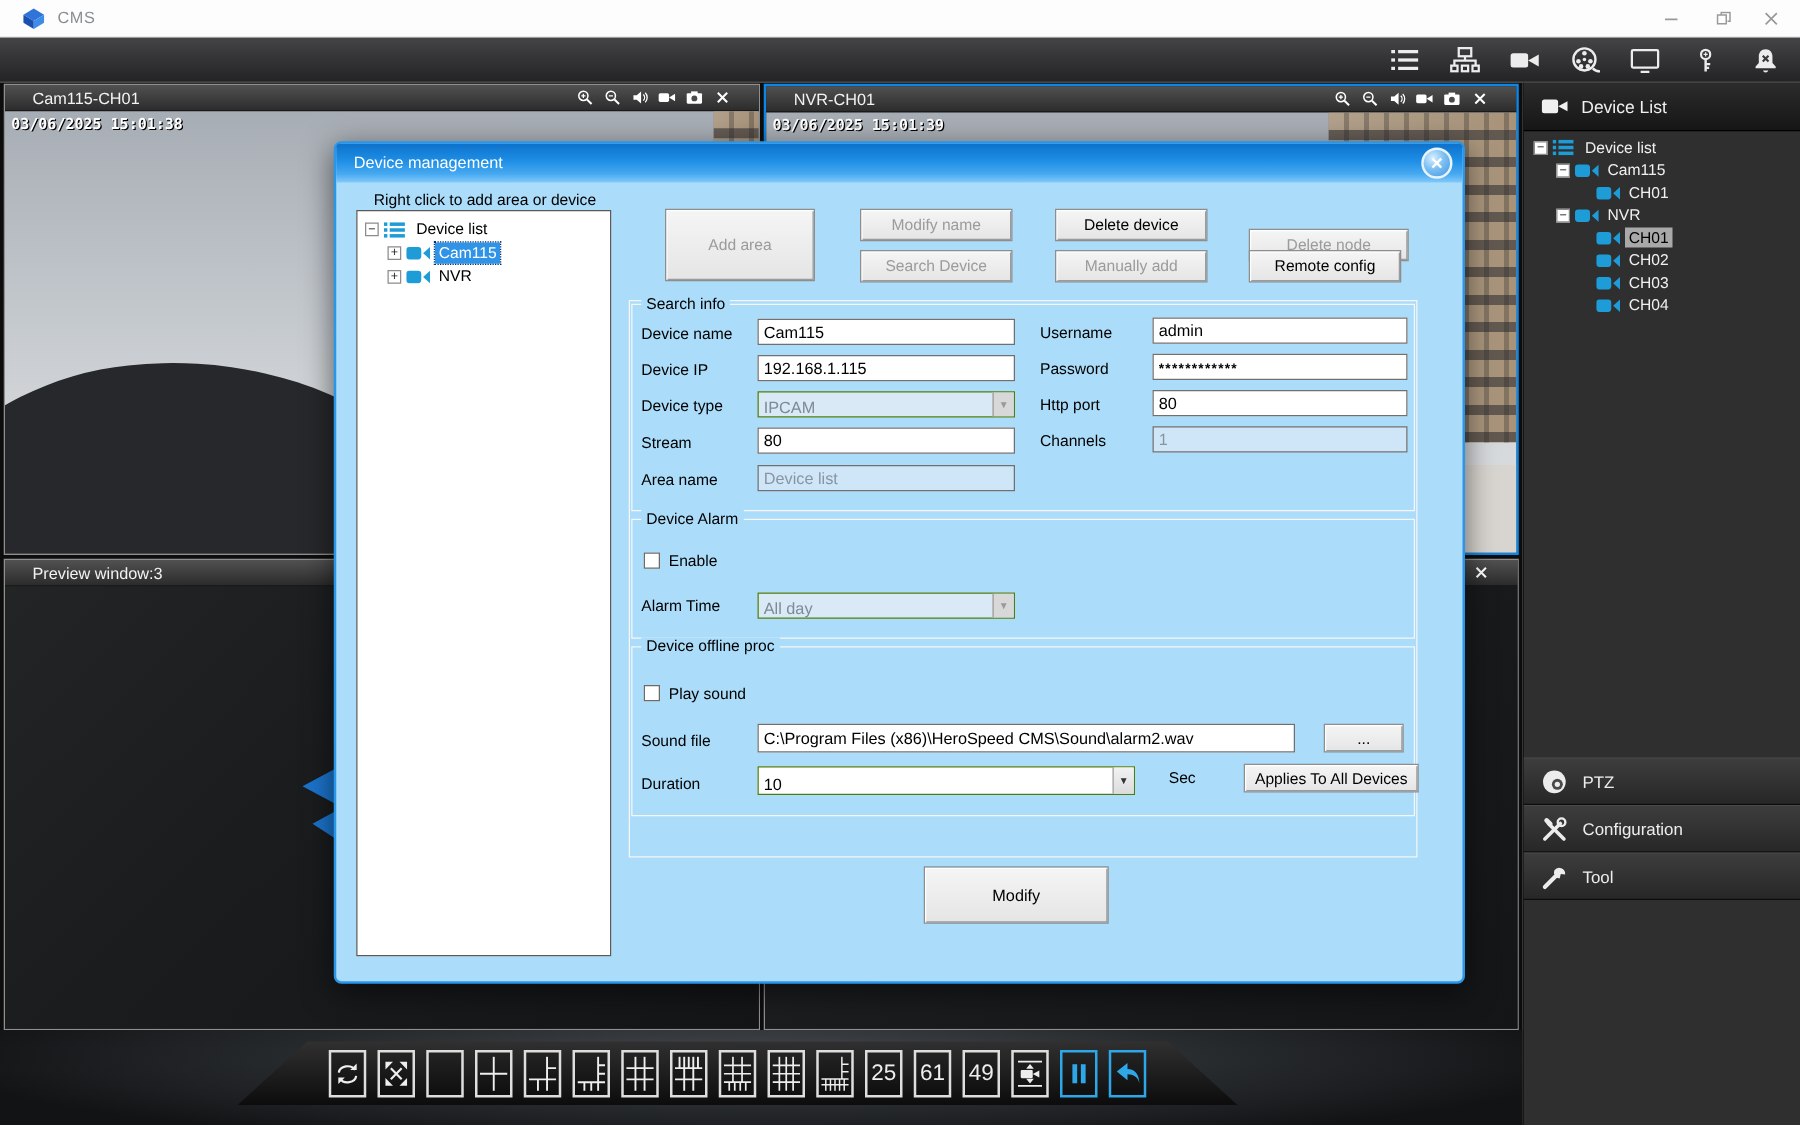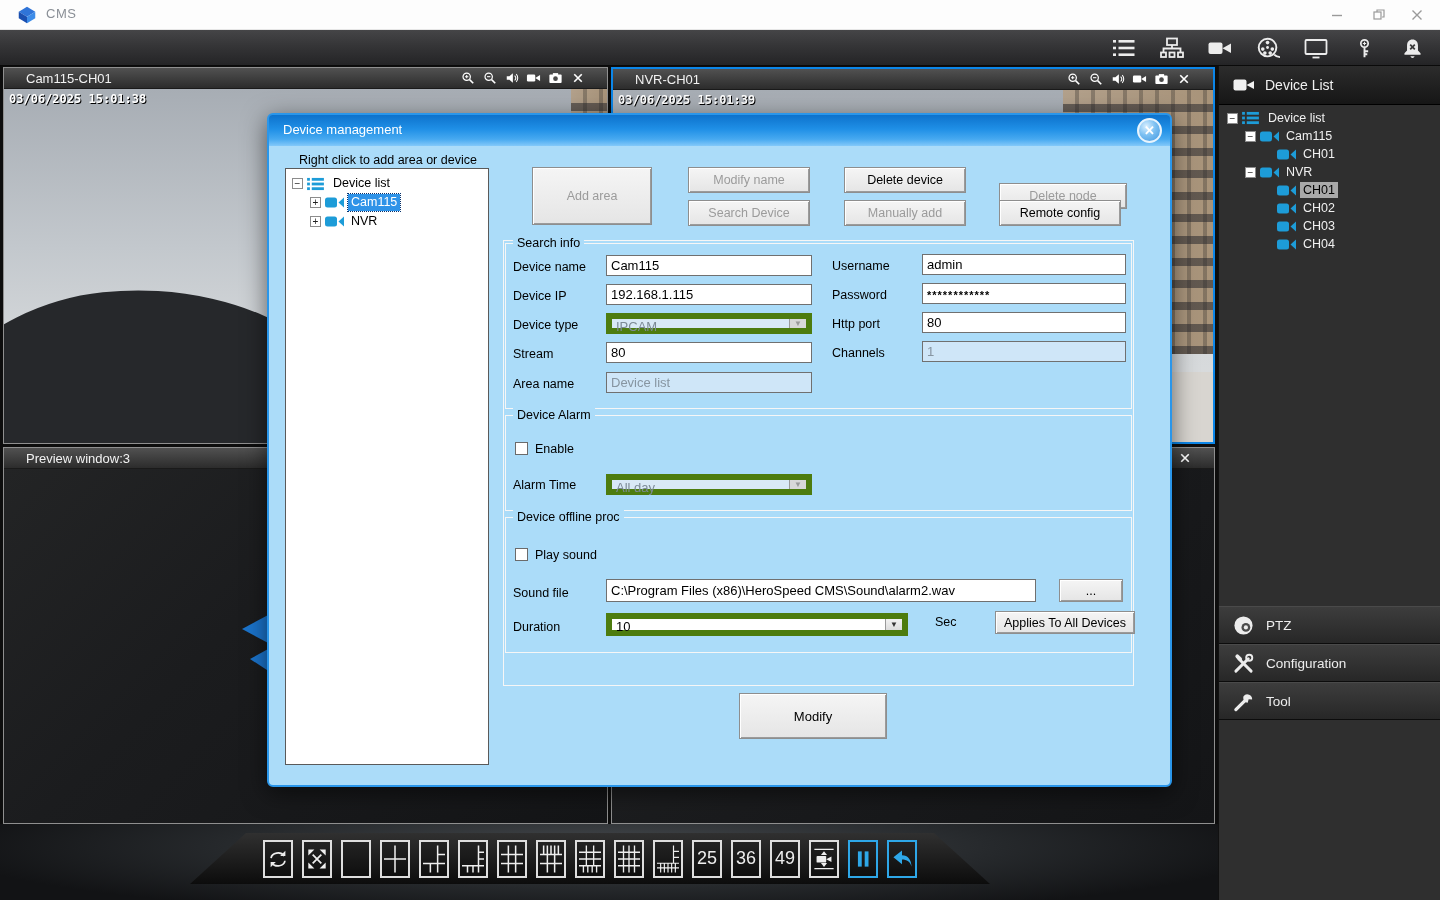--- a/index.html
+++ b/index.html
@@ -89,21 +89,21 @@
 
   .btn{position:absolute;background:linear-gradient(180deg,#f5f5f5,#e5e5e5);border:1px solid #8e8e8e;
        box-shadow:inset 1px 1px 0 #fff,inset -1px -1px 0 #9b9b9b;display:flex;align-items:center;justify-content:center;
        font-size:12.5px;color:#000}
   .btn.disabled{color:#9b9b9b}
   .gbox{position:absolute;border:1px solid #f6f6f6}
   .legend{position:absolute;top:-8px;left:7px;background:#abdcf9;padding:0 4px;font-size:12.5px;color:#000}
   .inp{position:absolute;background:#fff;border:1px solid #707070;font-size:13px;color:#000;padding:1px 4px;
        font-family:"Liberation Sans",sans-serif}
   .inp.dis{background:#cfe6f8;color:#8795a1}
-  .sel{position:absolute;border:6px solid #4d7c0f;background:#fff;font-size:13px;display:flex;align-items:flex-start}
+  .sel{position:absolute;border:1px solid #4d7c0f;background:#fff;font-size:13px;display:flex;align-items:flex-end}
   .sel .stext{flex:1;padding:0 4px;white-space:nowrap;overflow:hidden}
   .sel .sarrow{width:17px;align-self:stretch;background:linear-gradient(180deg,#f2f2f2,#dcdcdc);
        border-left:1px solid #9a9a9a;display:flex;align-items:center;justify-content:center;font-size:8px;color:#333}
   .sel.dis{background:#d9e9f6;color:#7d8b96}
   .sel.dis .sarrow{background:#d8d8d8;color:#9a9a9a}
   .cb{position:absolute;width:13px;height:13px;background:#fff;border:1px solid #6b6b6b}
   .pwd{letter-spacing:1px;font-weight:bold;font-size:11px;padding-top:4px}
 
   svg{display:block}
 </style>
@@ -432,21 +432,21 @@
     </div>
   <div class="lbtn">
       <svg viewBox="0 0 26 32" width="22" height="28" stroke="#eee" stroke-width="1.4">
         <path d="M19.5 0V21M0 21H26M19.5 7H26M19.5 14H26M4.3 21V32M8.7 21V32M13 21V32M17.3 21V32M21.7 21V32M0 26.5H26"></path>
       </svg>
     </div>
   <div class="lbtn">
       <span>25</span>
     </div>
   <div class="lbtn">
-      <span>36</span>
+      <span>61</span>
     </div>
   <div class="lbtn">
       <span>49</span>
     </div>
   <div class="lbtn">
       <svg viewBox="0 0 26 32" width="24" height="28">
         <path d="M2 5h22M2 27h22" stroke="#eee" stroke-width="1.6"></path>
         <path d="M13 7l3.5 4.5h-7z" fill="#eee"></path>
         <path d="M13 25l3.5-4.5h-7z" fill="#eee"></path>
         <rect x="4.5" y="12.5" width="11" height="7.5" rx="1" fill="#eee"></rect>

